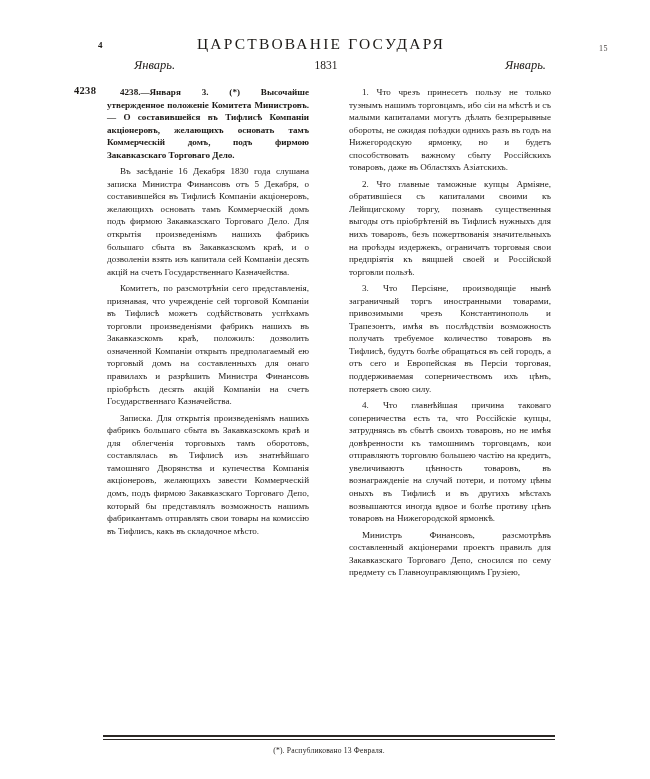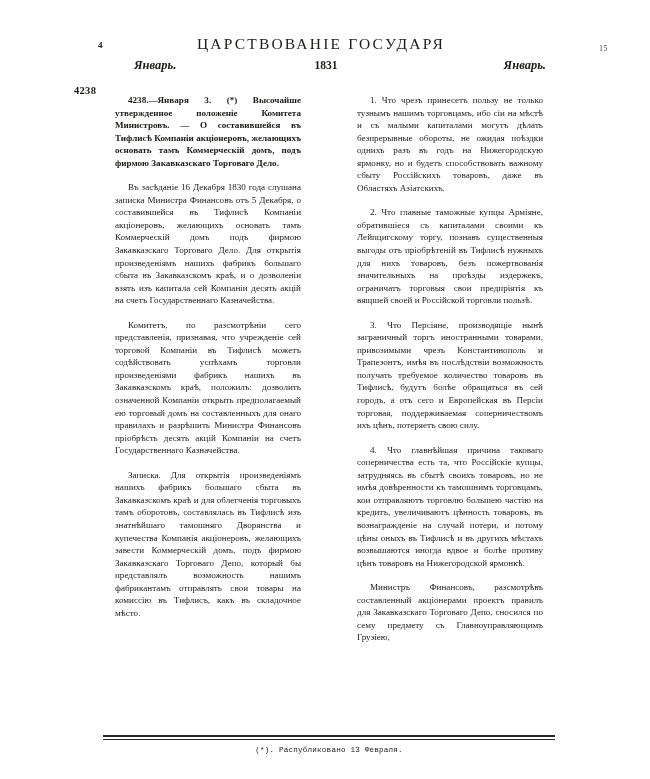--- a/index.html
+++ b/index.html
@@ -48,21 +48,20 @@
     color: #4a4542;
     letter-spacing: 0.5px;
     text-align: right;
   }
   .subhead {
     position: absolute;
     top: 58px;
     left: 92px;
     width: 468px;
     height: 16px;
-    font-weight: bold;
   }
   .subhead .month-left {
     position: absolute;
     left: 42px;
     top: 0;
     font-style: italic;
     font-size: 12.5px;
   }
   .subhead .year {
     position: absolute;
@@ -101,21 +100,21 @@
     font-size: 9.1px;
     line-height: 12.55px;
     text-align: justify;
     text-justify: inter-word;
     -webkit-hyphens: none;
     hyphens: none;
   }
   .col.left  { left: 0; }
   .col.right { left: 242px; }
   .col p {
-    margin: 12px;
+    margin: 4px;
     text-indent: 13px;
   }
   .col p.noindent { text-indent: 0; }
   .lead {
     font-weight: bold;
   }
   
   .footrule {
     position: absolute;
     left: 103px;
@@ -131,21 +130,20 @@
     border-top: 1px solid #2b2724;
   }
   .footnote {
     position: absolute;
     left: 103px;
     top: 746px;
     width: 452px;
     text-align: center;
     font-size: 7.6px;
     letter-spacing: 0.2px;
-    font-family: Liberation Mono, monospace;
   }
 </style>
 </head>
 <body>
 
 <div class="page">
 
   <div class="page-num-left">4</div>
   <div class="running-title">ЦАРСТВОВАНІЕ ГОСУДАРЯ</div>
   <div class="page-num-right">15</div>

